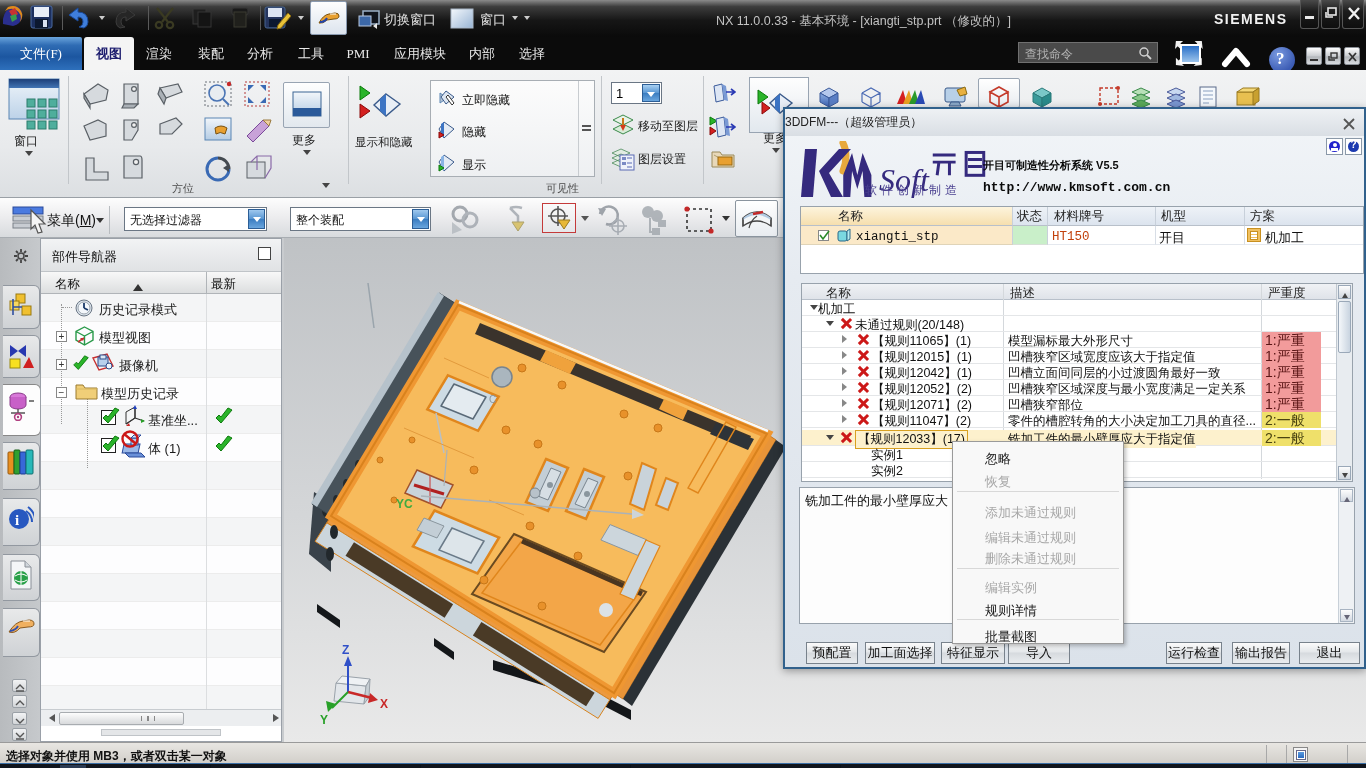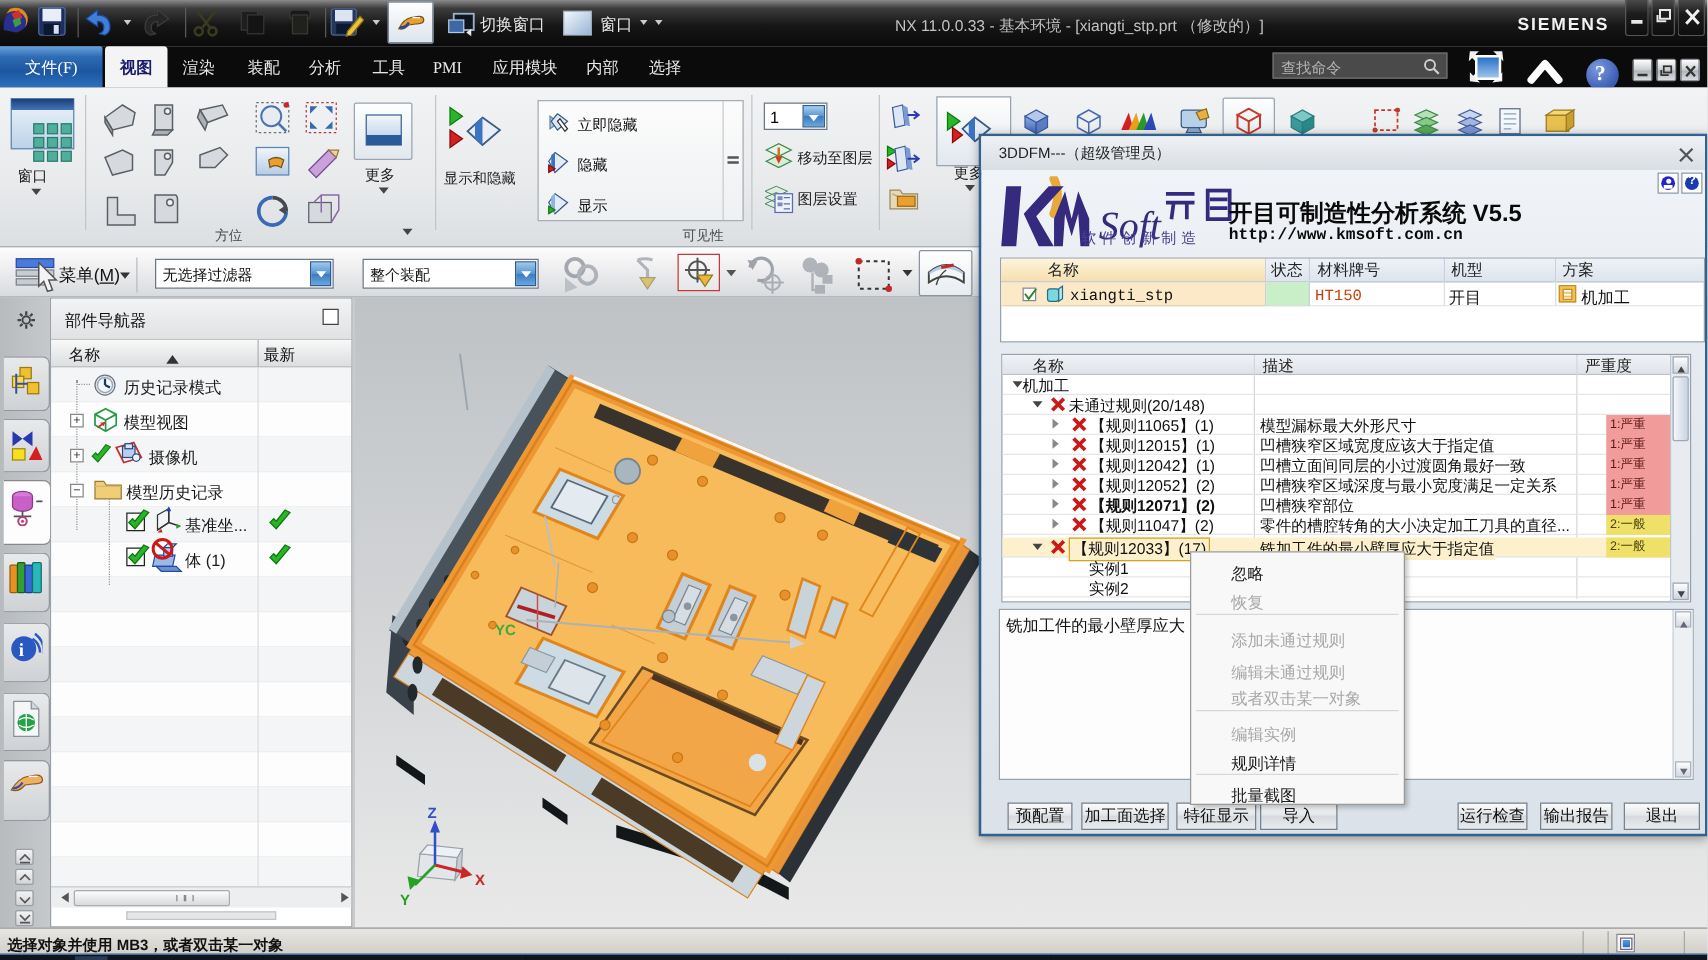--- a/index.html
+++ b/index.html
@@ -25,31 +25,31 @@
 #main{left:0;top:238px;width:1366px;height:504px;background:#c8cbce;}
 #sidebar{left:0;top:238px;width:40px;height:504px;background:linear-gradient(90deg,#b8bbbe 0,#c6c9cc 100%);}
 .stab{position:absolute;left:3px;width:37px;height:40px;background:linear-gradient(#e8e9ea,#cfd2d5);border:1px solid #9298a0;border-left:none;border-radius:0 6px 6px 0;}
 #panel{left:40px;top:238px;width:242px;height:504px;background:#ffffff;border:1px solid #9aa0a8;}
 #viewport{left:284px;top:238px;width:1082px;height:504px;background:linear-gradient(#bfc2c5 0,#d4d6d8 55%,#e9e9e9 100%);}
 
 #statusbar{left:0;top:742px;width:1366px;height:21px;background:linear-gradient(#e8e6e2 0,#d2cfca 100%);border-top:1px solid #9a9a9a;color:#111;font-size:12px;font-weight:bold;}
 #bottomstrip{left:0;top:763px;width:1366px;height:5px;background:#10151d;border-top:1px solid #3a6ea5;}
 
 #dialog{left:783px;top:107px;width:583px;height:562px;background:linear-gradient(#f2f5f8 0,#e6ebf1 30%,#dbe2ea 100%);border:2px solid #31618c;box-shadow:0 2px 8px rgba(0,0,0,.35);}
-#dlg-title{position:absolute;left:0;top:0;width:100%;height:27px;background:linear-gradient(#eef1f4,#d9dee4);font-size:12px;color:#222;line-height:27px;padding-left:14px;}
+#dlg-title{position:absolute;left:0;top:0;width:100%;height:27px;background:linear-gradient(#eef1f4,#d9dee4);font-size:12px;color:#222;line-height:27px;}
 .dlgtable{position:absolute;background:#fff;border:1px solid #98a2ac;}
 .menu{position:absolute;left:952px;top:441px;width:172px;height:203px;background:#f8f8f8;border:1px solid #9a9a9a;box-shadow:2px 2px 4px rgba(0,0,0,.25);z-index:60;}
 .menu .mi{position:absolute;left:32px;font-size:13px;color:#1a1a1a;}
 .ibtn{position:absolute;width:17px;height:17px;background:#fff;border:1px solid #8a98a8;}
 .h1c{position:absolute;top:0;height:19px;background:linear-gradient(#eef2f7,#dce4ee);border-right:1px solid #c8d0da;border-bottom:1px solid #b8c0ca;font-size:12.5px;color:#222;line-height:19px;}
 .t2t{font-size:12.5px;color:#222;}
 .r2{position:absolute;left:0;width:535px;height:16px;border-bottom:1px solid #e4e6e8;}
 .r2 .nm{position:absolute;top:1px;font-size:12.5px;color:#111;white-space:nowrap;}
 .r2 .ds{position:absolute;left:206px;top:1px;font-size:12.5px;color:#111;white-space:nowrap;overflow:hidden;max-width:250px;}
-.r2 .sv{position:absolute;left:460px;top:0;width:59px;height:15.5px;font-size:10px;padding-left:3px;margin-left:23px;}
+.r2 .sv{position:absolute;left:460px;top:0;width:59px;height:15.5px;font-size:14px;padding-left:3px;}
 .sv1{background:#f29b9b;color:#5a1515;}
 .sv2{background:#efe06a;color:#4a4310;}
 .texp{position:absolute;top:5px;width:0;height:0;border:4px solid transparent;border-top:5px solid #444;}
 .tcol{position:absolute;top:3px;width:0;height:0;border:4px solid transparent;border-left:5px solid #888;}
 .xx{position:absolute;top:2px;width:11px;height:11px;}
 .xx:before,.xx:after{content:"";position:absolute;left:5px;top:-1px;width:2.8px;height:13px;background:#cc1818;}
 .xx:before{transform:rotate(45deg);}
 .xx:after{transform:rotate(-45deg);}
 .menu .dis{color:#a8a8a8;}
 .menu .sep{position:absolute;left:4px;right:4px;height:1px;background:#d8d8d8;}
@@ -870,21 +870,21 @@
       <text x="80" y="50" font-family="Liberation Serif" font-style="italic" font-size="32" fill="#352a7e">Soft</text>
     </svg>
     <svg class="abs" style="left:146px;top:40px" width="58" height="28" viewBox="0 0 66 30">
         <g stroke="#352a7e" stroke-width="3.4" fill="none">
           <path d="M2 6 L28 6 M2 14 L28 14 M9 14 L7 29 M21 14 L21 29"></path>
           <rect x="40" y="3" width="20" height="26"></rect>
           <path d="M42 11 L58 11 M42 19 L58 19"></path>
         </g>
       </svg>
     <div class="abs" style="left:80px;top:73px;font-size:12px;letter-spacing:4px;color:#4a4090;">软件创新制造</div>
-    <div class="abs" style="left:198px;top:49px;font-size:19px;color:#0a0a0a;font-weight:bold;">开目可制造性分析系统 V5.5</div>
+    <div class="abs" style="left:198px;top:49px;font-size:11px;color:#0a0a0a;font-weight:bold;">开目可制造性分析系统 V5.5</div>
     <div class="abs" style="left:198px;top:71px;font-size:13px;color:#0a0a0a;font-family:'Liberation Mono',monospace;font-weight:bold;">http://www.kmsoft.com.cn</div>
 
     <div class="dlgtable" style="left:15px;top:97px;width:564px;height:68px;">
       <div class="h1c" style="left:0;width:212px;background:linear-gradient(#fdf4dd,#f6dfae);"><span style="margin-left:37px;">名称</span></div>
       <div class="h1c" style="left:212px;width:35px;"><span style="margin-left:4px;">状态</span></div>
       <div class="h1c" style="left:247px;width:108px;"><span style="margin-left:6px;">材料牌号</span></div>
       <div class="h1c" style="left:355px;width:89px;"><span style="margin-left:5px;">机型</span></div>
       <div class="h1c" style="left:444px;width:118px;border-right:none;"><span style="margin-left:5px;">方案</span></div>
       <div class="abs" style="left:0;top:19px;width:212px;height:19px;background:#fbe9c8;border-right:1px solid #c8d0da;border-bottom:1px solid #e0d4b8;"></div>
       <div class="abs" style="left:212px;top:19px;width:35px;height:19px;background:#c9efc9;border-right:1px solid #c8d0da;border-bottom:1px solid #d8e0d8;"></div>
@@ -950,21 +950,21 @@
       <div class="r2" style="top:96px;">
           <i class="tcol" style="left:40px;"></i>
           <b class="xx" style="left:55px;"></b>
           <span class="nm" style="left:70px;">【规则12052】(2)</span>
           <span class="ds">凹槽狭窄区域深度与最小宽度满足一定关系</span>
           <span class="sv sv1">1:严重</span>
         </div>
       <div class="r2" style="top:112px;">
           <i class="tcol" style="left:40px;"></i>
           <b class="xx" style="left:55px;"></b>
-          <span class="nm" style="left:70px;font-weight:bold;">【规则12071】(2)</span>
+          <span class="nm" style="left:70px;">【规则12071】(2)</span>
           <span class="ds">凹槽狭窄部位</span>
           <span class="sv sv1">1:严重</span>
         </div>
       <div class="r2" style="top:128px;">
           <i class="tcol" style="left:40px;"></i>
           <b class="xx" style="left:55px;"></b>
           <span class="nm" style="left:70px;">【规则11047】(2)</span>
           <span class="ds">零件的槽腔转角的大小决定加工刀具的直径...</span>
           <span class="sv sv2">2:一般</span>
         </div>
@@ -1012,20 +1012,20 @@
     <div class="btn2" style="left:381px;top:533px;width:56px;">运行检查</div>
     <div class="btn2" style="left:447px;top:533px;width:58px;">输出报告</div>
     <div class="btn2" style="left:514px;top:533px;width:61px;">退出</div>
   </div>
   <div class="menu abs">
     <div class="mi" style="top:8px;">忽略</div>
     <div class="mi dis" style="top:31px;">恢复</div>
     <div class="sep" style="top:49px;"></div>
     <div class="mi dis" style="top:62px;">添加未通过规则</div>
     <div class="mi dis" style="top:87px;">编辑未通过规则</div>
-    <div class="mi dis" style="top:108px;">或者双击某一对象</div>
+    <div class="mi dis" style="top:108px;">删除未通过规则</div>
     <div class="sep" style="top:126px;"></div>
     <div class="mi dis" style="top:137px;">编辑实例</div>
     <div class="mi" style="top:160px;">规则详情</div>
     <div class="sep" style="top:177px;"></div>
     <div class="mi" style="top:186px;">批量截图</div>
   </div>
 </div>
 
 </body></html>

